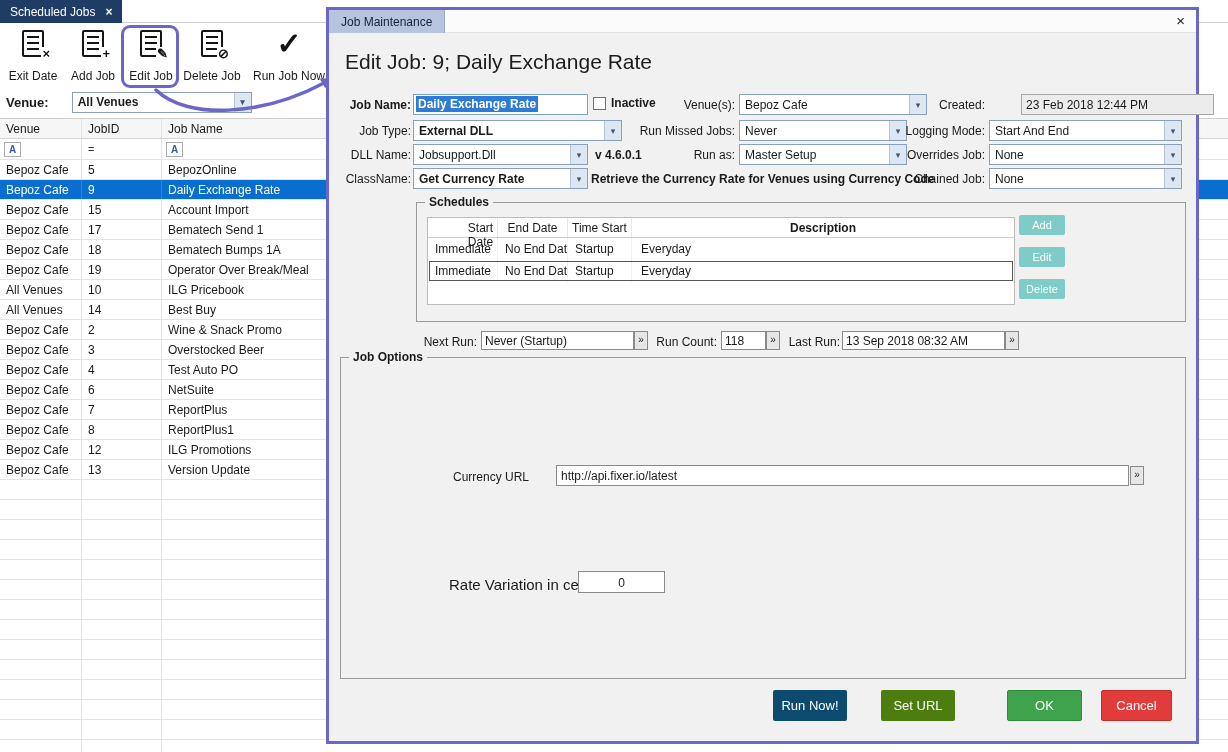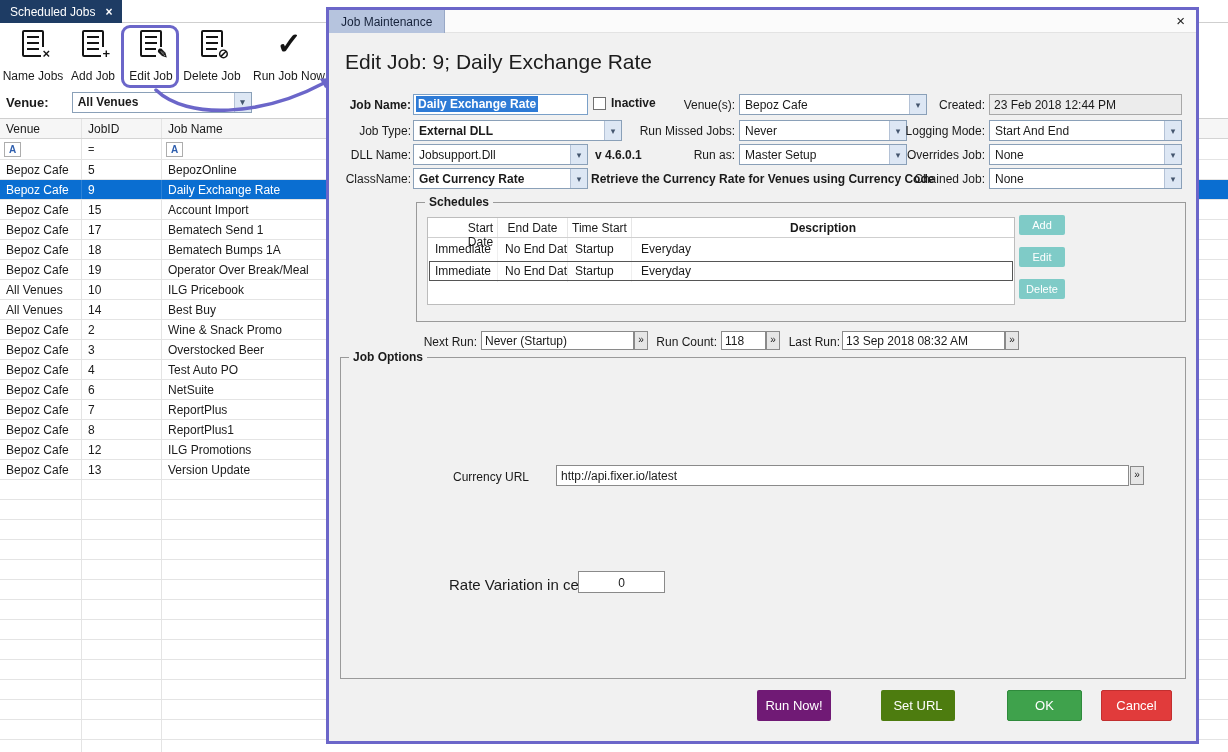--- a/index.html
+++ b/index.html
@@ -75,21 +75,21 @@
 .l-chained { left:572px; top:162px; width:84px; }
 
 .txtinput { position:absolute; background:#fff; border:1px solid #7aa0c8; height:21px; padding:2px 2px 0; font-size:12px; white-space:nowrap; overflow:hidden; }
 .seltext { background:#2e7bd6; color:#fff; padding:1px 2px; font-weight:bold; }
 .p-jobname { left:84px; top:84px; width:175px; }
 .inactive-wrap { position:absolute; left:264px; top:86px; display:flex; align-items:flex-end; gap:5px; }
 .checkbox { width:13px; height:13px; background:#fff; border:1px solid #707070; display:inline-block; }
 .ddl { position:absolute; height:21px; }
 .p-venues { left:410px; top:84px; width:188px; }
 .rofield { position:absolute; height:21px; background:#ececec; border:1px solid #a8a8a8; padding:3px 4px 0; font-size:12px; white-space:nowrap; overflow:hidden; }
-.p-created { left:660px; top:84px; width:193px; }
+.p-created { left:692px; top:84px; width:193px; }
 .p-jobtype { left:84px; top:110px; width:209px; }
 .p-runmissed { left:410px; top:110px; width:168px; }
 .p-logging { left:660px; top:110px; width:193px; }
 .p-dllname { left:84px; top:134px; width:175px; }
 .version-text { position:absolute; left:266px; top:138px; font-weight:bold; }
 .p-runas { left:410px; top:134px; width:168px; }
 .p-overrides { left:660px; top:134px; width:193px; }
 .p-classname { left:84px; top:158px; width:175px; }
 .class-desc { position:absolute; left:262px; top:162px; font-weight:bold; white-space:nowrap; }
 .p-chained { left:660px; top:158px; width:193px; }
@@ -123,21 +123,21 @@
 .p-lastrun { left:513px; top:321px; width:163px; }
 .pb-lastrun { left:676px; top:321px; }
 
 .jo-url-label { position:absolute; left:112px; top:112px; font-size:12px; }
 .jo-url-input { position:absolute; left:215px; top:107px; width:573px; height:21px; background:#fff; border:1px solid #8a8a8a; padding:3px 4px 0; font-size:12px; white-space:nowrap; overflow:hidden; }
 .jo-url-btn { left:789px; top:108px; }
 .jo-rate-label { position:absolute; left:108px; top:218px; font-size:15px; }
 .jo-rate-input { position:absolute; left:237px; top:213px; width:87px; height:22px; background:#fff; border:1px solid #8a8a8a; text-align:center; padding-top:4px; font-size:12px; }
 
 .dlgbtn { position:absolute; top:680px; height:31px; color:#fff; font-size:13px; text-align:center; line-height:31px; border-radius:2px; cursor:pointer; }
-.btn-runnow { left:428px; width:74px; background:#701a75; }
+.btn-runnow { left:444px; width:74px; background:#0c4a6e; }
 .btn-seturl { left:552px; width:74px; background:#4d7c0f; }
 .btn-ok { left:678px; width:75px; background:#3fa24c; border:1px solid #2f8a3c; line-height:29px; }
 .btn-cancel { left:772px; width:71px; background:#e13b3b; border:1px solid #c22f2f; line-height:29px; }
 </style>
 </head>
 <body>
 
 <div class="screen">
 
   <div class="tabbar">
@@ -145,21 +145,21 @@
       <span>Scheduled Jobs</span>
       <span class="tab-close">×</span>
     </div>
   </div>
 
   <div class="toolbar">
     <div class="tbtn b-exit">
       <span class="doc">
           <span class="badge">×</span>
         </span>
-      <span class="tlabel">Name Jobs</span>
+      <span class="tlabel">Exit Date</span>
     </div>
     <div class="tbtn b-add">
       <span class="doc">
           <span class="badge">+</span>
         </span>
       <span class="tlabel">Add Job</span>
     </div>
     <div class="tbtn b-edit">
       <span class="doc">
           <span class="badge">✎</span>

